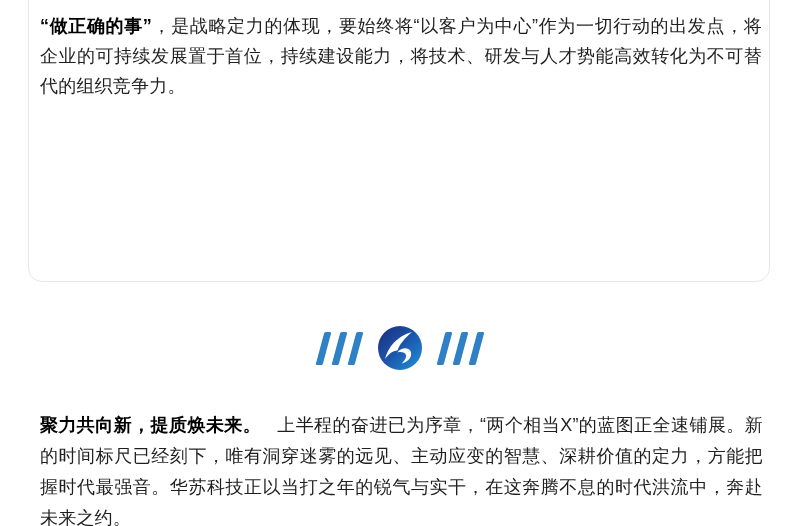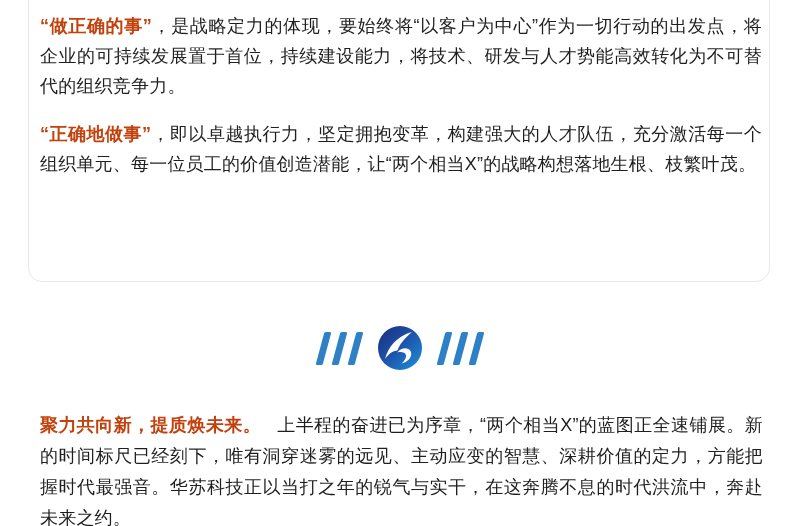--- a/index.html
+++ b/index.html
@@ -30,21 +30,21 @@
     width: 722px;
   }
   .body-text p {
     margin: 0 0 18px 0;
     font-size: 18px;
     line-height: 30px;
     color: #1f1f1f;
     text-align: justify;
     letter-spacing: 0.2px;
   }
-  .body-text p b, .footer-text p b { color: #c2410c; font-weight: 700; }
+  .body-text p b, .footer-text p b { color: #000000; font-weight: 700; }
 
   
   .logo-row {
     position: absolute;
     left: 0;
     top: 325px;
     width: 800px;
     height: 46px;
     display: flex;
     justify-content: center;
@@ -80,21 +80,20 @@
 </style>
 </head>
 <body>
 
 <div class="page">
 
   <div class="card"></div>
 
   <div class="body-text">
     <p><b>“做正确的事”</b><span>，是战略定力的体现，要始终将“以客户为中心”作为一切行动的出发点，将企业的可持续发展置于首位，持续建设能力，将技术、研发与人才势能高效转化为不可替代的组织竞争力。</span></p>
-    <p><b>“正确地做事”</b><span>，即以卓越执行力，坚定拥抱变革，构建强大的人才队伍，充分激活每一个组织单元、每一位员工的价值创造潜能，让“两个相当X”的战略构想落地生根、枝繁叶茂。</span></p>
   </div>
 
   <div class="logo-row">
     <div class="bars">
       <i class="bar"></i>
       <i class="bar"></i>
       <i class="bar"></i>
     </div>
     <svg class="logo-circle" viewBox="0 0 44 44" xmlns="http://www.w3.org/2000/svg" aria-hidden="true">
       <defs>

